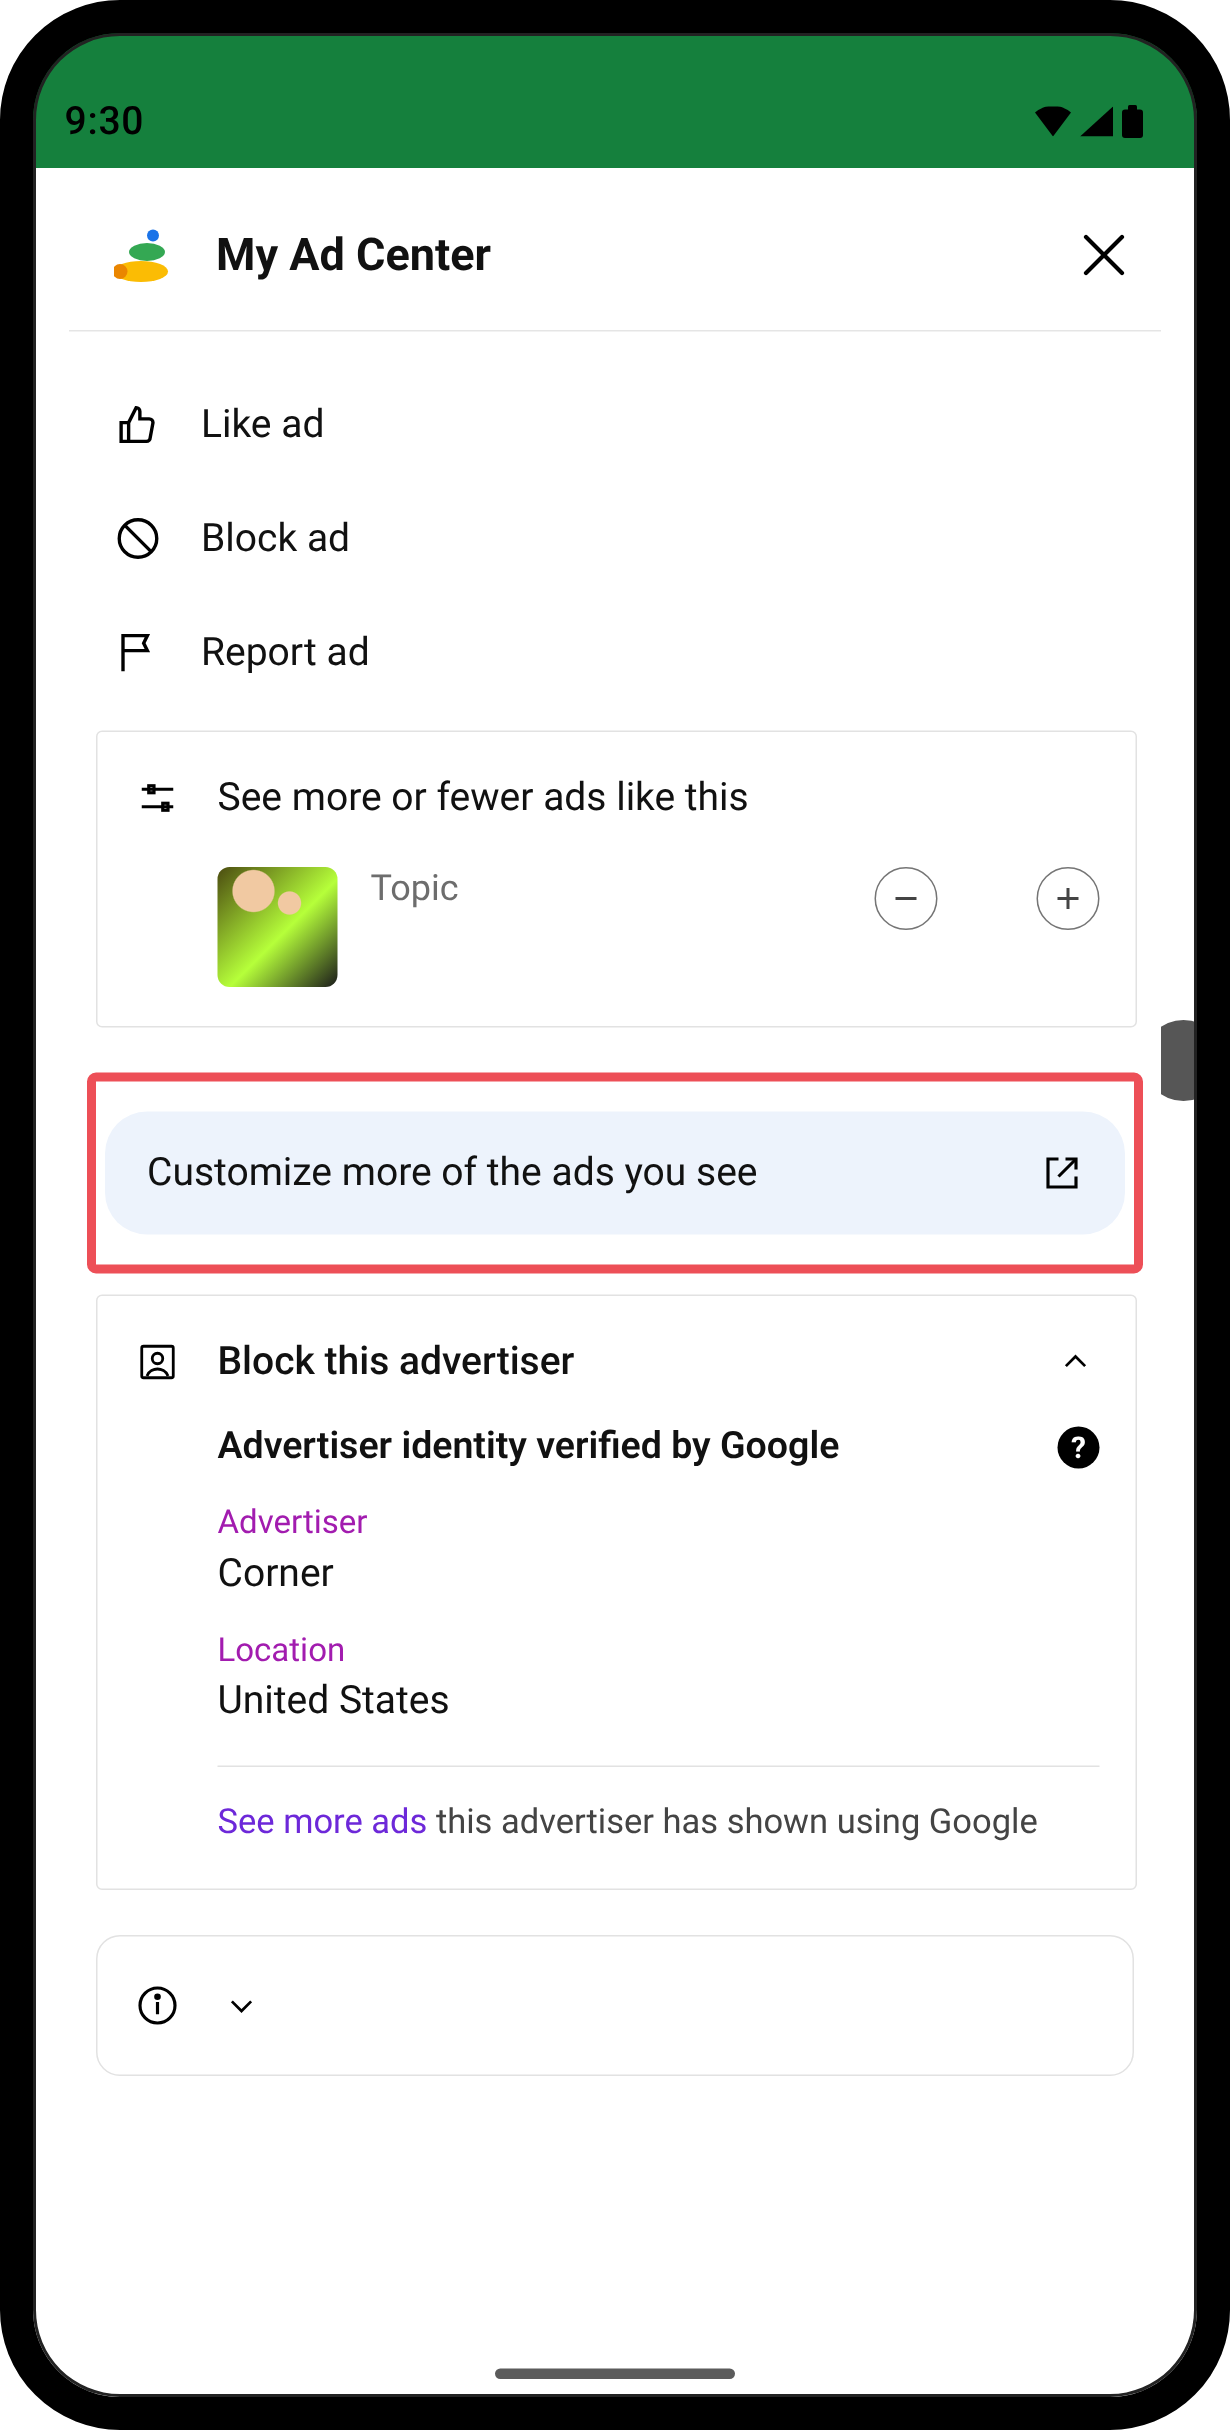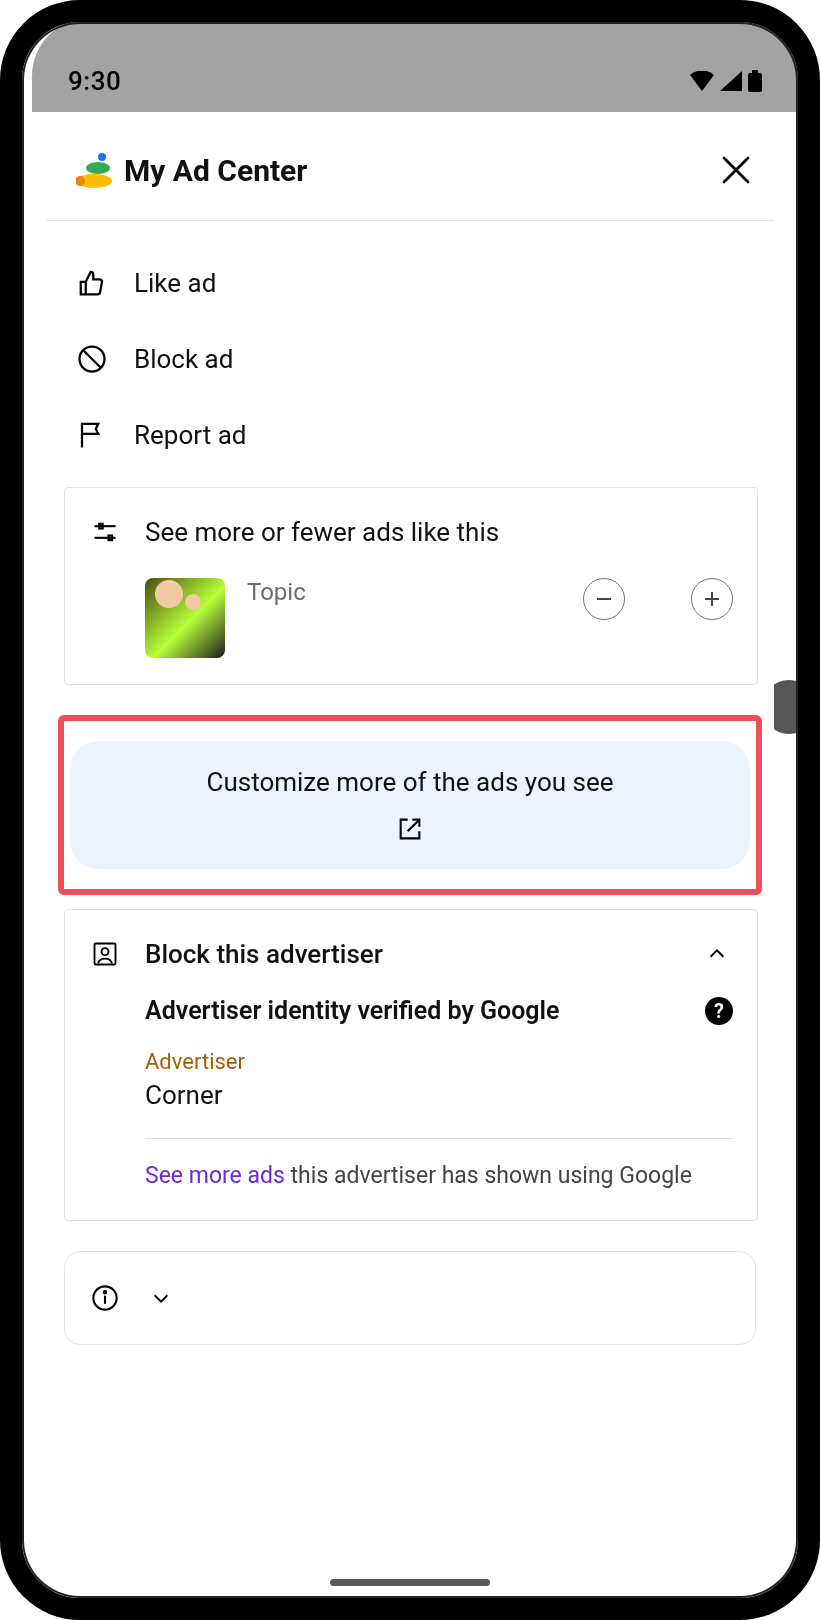--- a/index.html
+++ b/index.html
@@ -25,24 +25,24 @@
     border-radius: 80px;
     pointer-events: none;
     box-shadow: inset 0 0 0 2px #222;
     z-index: 100;
   }
 
   
   .status-strip {
     position: absolute;
     top: 18px;
-    left: 32px;
+    left: 7px;
     right: 22px;
     height: 94px;
-    background: #a3a3a3;
+    background: #15803d;
     border-top-left-radius: 58px;
     border-top-right-radius: 58px;
     z-index: 1;
   }
   .status-inner {
     padding: 48px 36px 0 36px;
     display: flex;
     justify-content: space-between;
     align-items: center;
     color: #000;
@@ -60,20 +60,21 @@
     right: 46px;
     bottom: 20px;
     background: #fff;
     z-index: 2;
   }
 
   
   .header {
     display: flex;
     align-items: center;
+    gap: 20px;
     padding: 38px 18px 30px 30px;
     border-bottom: 1px solid #e5e5e5;
   }
   .header .logo { width: 48px; height: 36px; position: relative; }
   .header h1 {
     font-size: 30px;
     font-weight: 700;
     margin: 0;
     flex: 1;
   }
@@ -156,21 +157,20 @@
     padding: 20px 6px;
   }
   .customize-banner {
     background: #edf3fc;
     border-radius: 28px;
     padding: 26px 28px;
     display: flex;
     align-items: center;
     gap: 18px;
     cursor: pointer;
-    flex-direction: column;
   }
   .customize-banner .label { font-size: 26px; flex: 1; }
 
   
   .advertiser-body {
     margin-top: 26px;
     padding-left: 56px;
   }
   .verify-row {
     display: flex;
@@ -180,21 +180,21 @@
   }
   .verify-text { font-size: 25px; font-weight: 600; flex:1; }
   .help-dot {
     width: 28px; height: 28px; border-radius: 50%;
     background: #000; color: #fff;
     display:flex; align-items:center; justify-content:center;
     font-size: 20px; font-weight: 700;
     cursor:pointer;
   }
   .kv { margin-top: 24px; }
-  .k { color: #a16207; font-size: 22px; }
+  .k { color: #a21caf; font-size: 22px; }
   .v { font-size: 26px; margin-top: 6px; }
   .adv-divider {
     border: none;
     border-top: 1px solid #e2e2e2;
     margin: 28px 0 20px 0;
   }
   .see-more-line { font-size: 23px; line-height: 1.5; color: #444; }
   .see-more-line .link { color: #6d28d9; cursor:pointer; }
 
   
@@ -360,20 +360,24 @@
     </div>
     <div class="advertiser-body">
       <div class="verify-row">
         <span class="verify-text">Advertiser identity verified by Google</span>
         <span class="help-dot">?</span>
       </div>
       <div class="kv">
         <div class="k">Advertiser</div>
         <div class="v">Corner</div>
       </div>
+      <div class="kv">
+        <div class="k">Location</div>
+        <div class="v">United States</div>
+      </div>
       <hr class="adv-divider">
       <div class="see-more-line">
         <span class="link">See more ads</span><span> this advertiser has shown using Google</span>
       </div>
     </div>
   </div>
 
   <div class="why-card">
     <div class="card-head">
       <span class="icon">

